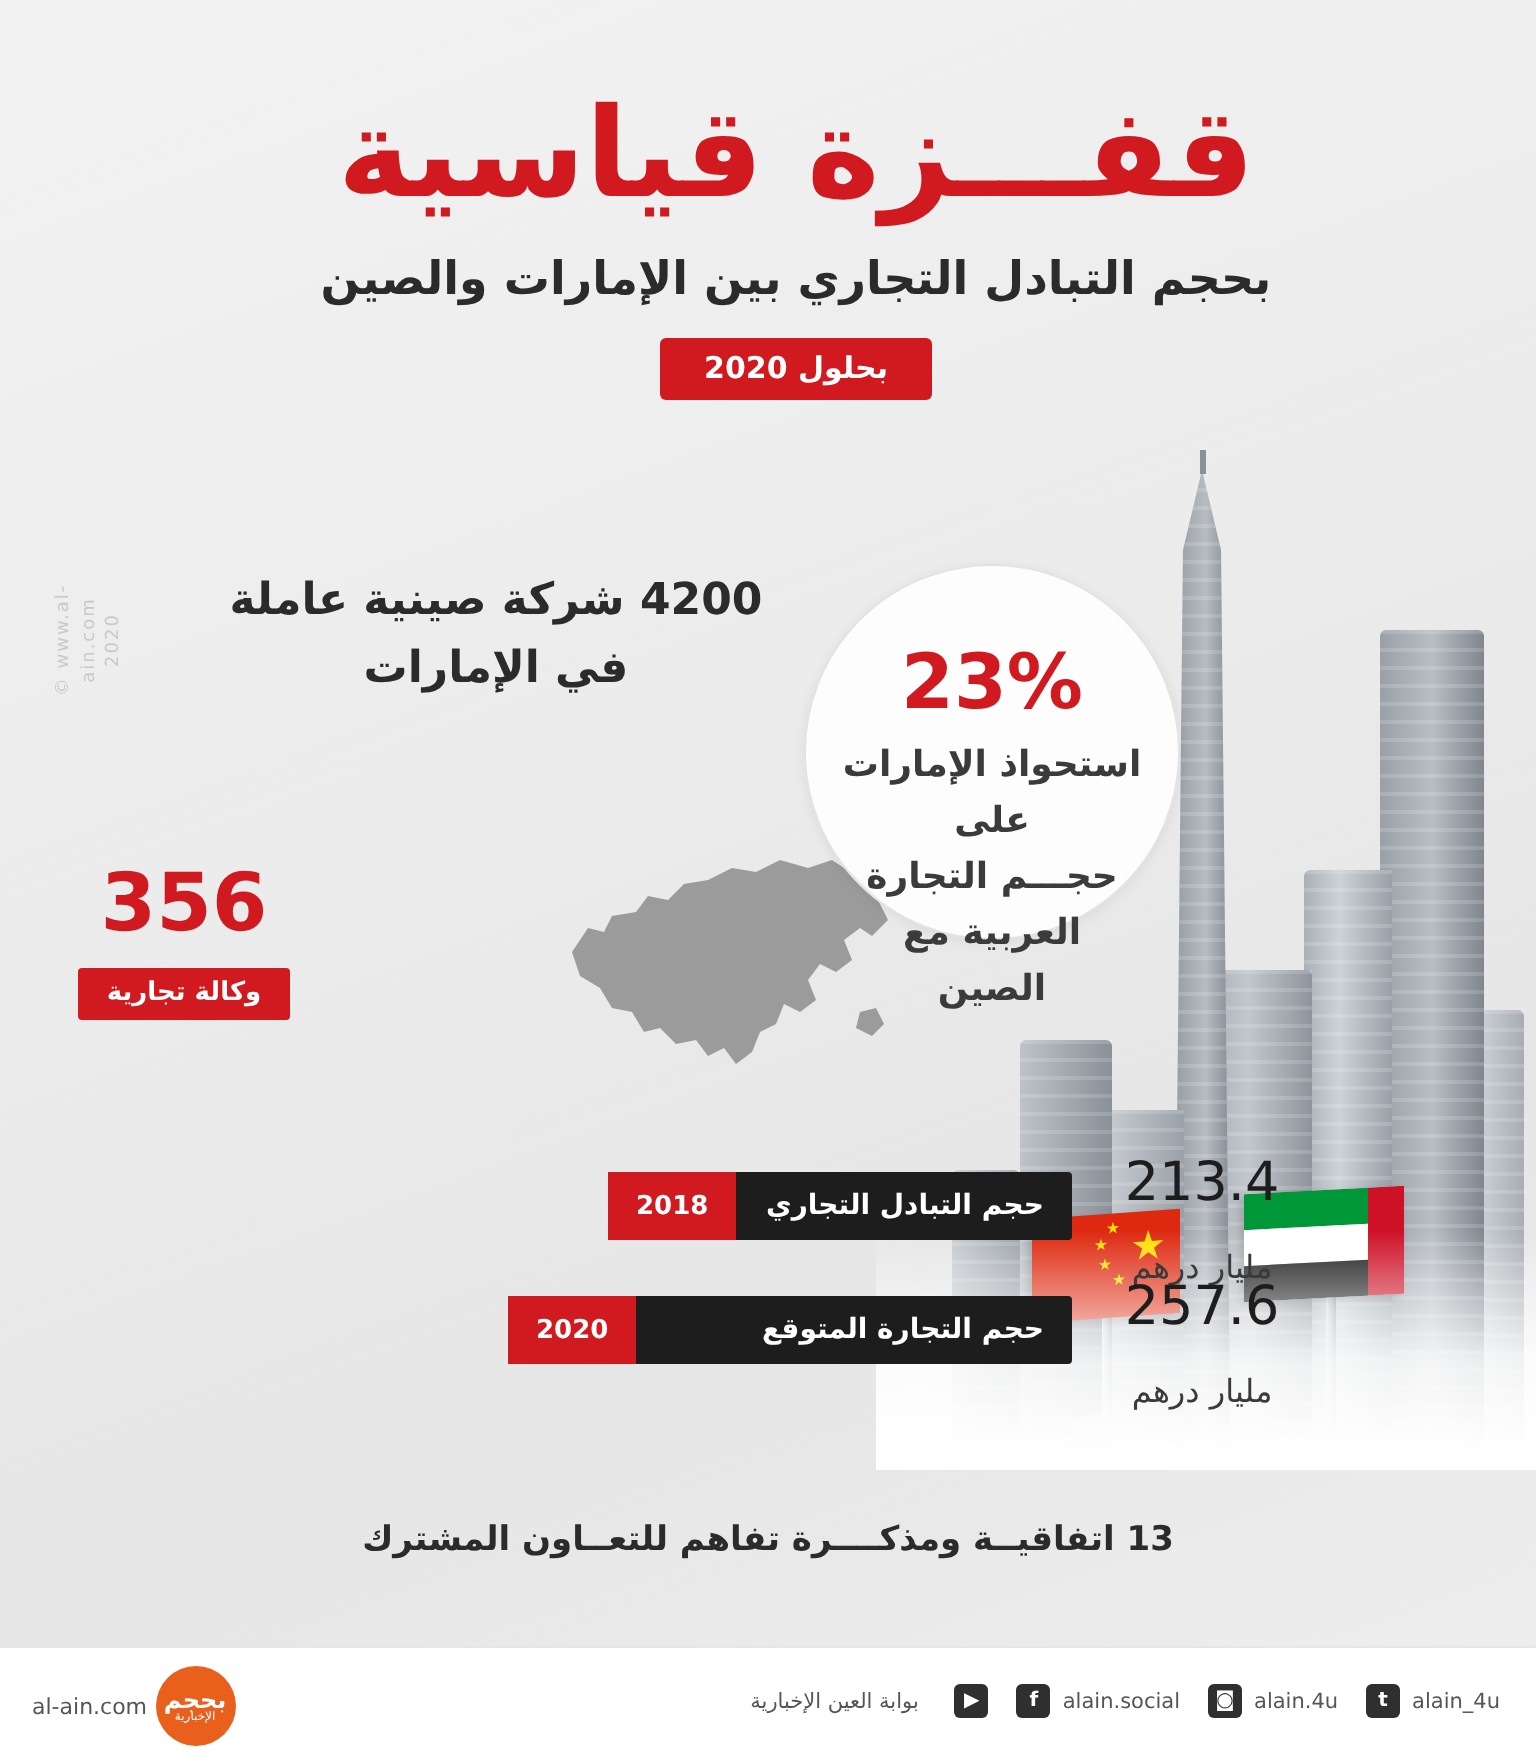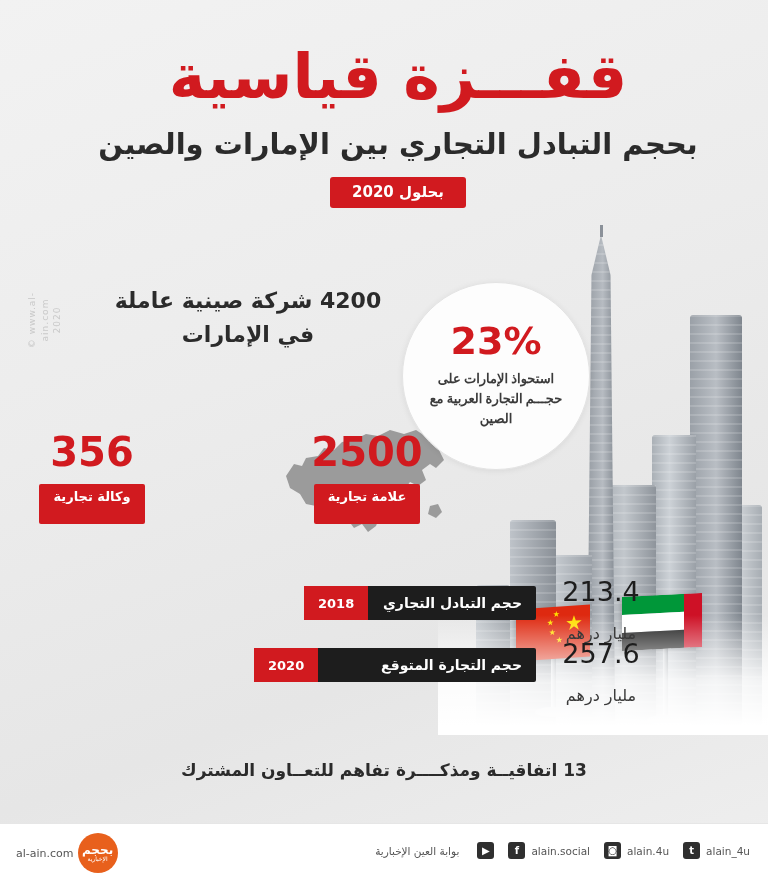--- a/index.html
+++ b/index.html
@@ -34,21 +34,21 @@
     padding-top: 44px;
     font-size: 62px;
     line-height: 1.05;
     font-weight: bold;
     color: #d11a1f;
     letter-spacing: 6px;
     direction: rtl;
   }
   .subtitle {
     margin: 18px 0 0 0;
-    font-size: 29px;
+    font-size: 23px;
     font-weight: bold;
     color: #2b2b2b;
     direction: rtl;
   }
   .year-pill {
     display: inline-block;
     margin-top: 16px;
     background: #d11a1f;
     color: #ffffff;
     font-size: 15px;
@@ -194,26 +194,25 @@
   }
   .circle-value {
     margin-top: 36px;
     font-size: 38px;
     font-weight: bold;
     color: #d11a1f;
     direction: rtl;
   }
   .circle-caption {
     margin: 6px 16px 0 16px;
-    font-size: 13px;
+    font-size: 18px;
     line-height: 1.55;
     color: #3b3b3b;
     font-weight: bold;
     direction: rtl;
-    font-family: Liberation Serif, serif;
   }
 
   
   .companies {
     position: absolute;
     top: 284px;
     right: 370px;
     width: 300px;
     text-align: center;
     font-size: 22px;
@@ -241,21 +240,21 @@
     line-height: 1;
     direction: rtl;
   }
   .stat-label {
     display: inline-block;
     margin-top: 12px;
     background: #d11a1f;
     color: #ffffff;
     font-size: 13px;
     font-weight: bold;
-    padding: 5px 14px 20px 14px;
+    padding: 5px 14px 6px 14px;
     border-radius: 2px;
     direction: rtl;
   }
   .stat-brands { top: 432px; right: 326px; width: 150px; }
   .stat-agencies { top: 432px; right: 606px; width: 140px; }
 
   
   .bars { position: absolute; top: 578px; right: 112px; width: 560px; }
   .bar-row {
     position: relative;
@@ -477,24 +476,20 @@
   <div class="companies">
     <div>4200 شركة صينية عاملة</div>
     <div>في الإمارات</div>
   </div>
 
   <svg class="china-map" viewBox="0 0 170 130">
     <path fill="#9b9b9b" d="M6 56 L14 44 L22 46 L26 38 L38 36 L44 28 L54 30 L62 22 L74 20 L86 14 L98 16 L110 10 L124 14 L136 10 L148 18 L158 28 L164 40 L156 48 L150 44 L142 50 L146 60 L138 66 L130 62 L124 70 L128 80 L120 86 L112 82 L108 92 L100 96 L96 106 L88 112 L82 104 L74 108 L68 100 L58 102 L50 94 L42 96 L36 86 L26 84 L20 74 L10 68 Z"></path>
     <path fill="#9b9b9b" d="M150 86 L158 84 L162 92 L156 98 L148 94 Z"></path>
   </svg>
 
-  <div class="stat-block stat-brands">
-    <div class="stat-number">2500</div>
-    <div class="stat-label">علامة تجارية</div>
-  </div>
 
   <div class="stat-block stat-agencies">
     <div class="stat-number">356</div>
     <div class="stat-label">وكالة تجارية</div>
   </div>
 
   <div class="bars">
     <div class="bar-row bar-row-1">
       <div class="bar-track">
         <span class="bar-text">حجم التبادل التجاري</span>

